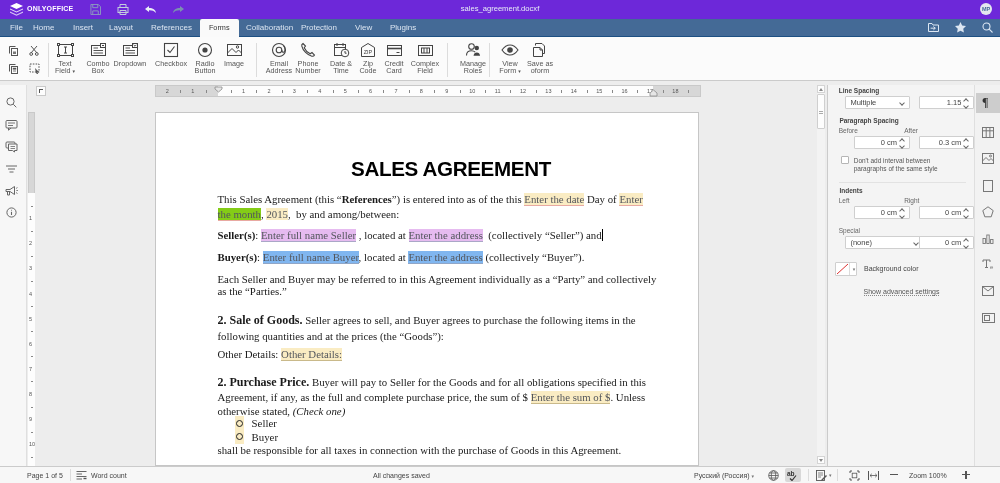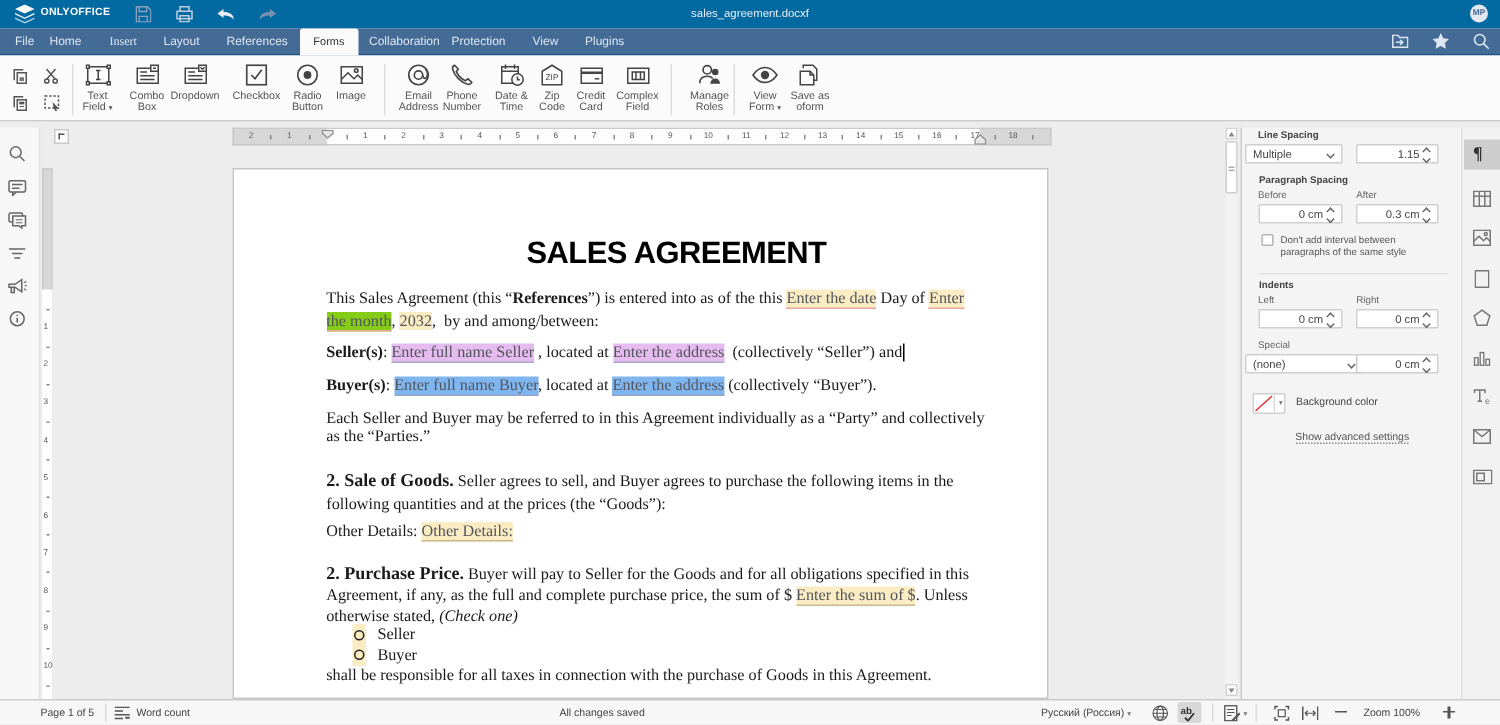--- a/index.html
+++ b/index.html
@@ -1,20 +1,20 @@
 <!DOCTYPE html>
 <html><head>
 <meta charset="utf-8">
 <style>
 * { margin:0; padding:0; box-sizing:border-box; }
 html,body { width:1000px; height:483px; overflow:hidden; }
 body { font-family:"Liberation Sans", sans-serif; position:relative; background:#ededed; }
 .abs { position:absolute; }
 
-#header { position:absolute; left:0; top:0; width:1000px; height:19px; background:#0369a1; }
+#header { position:absolute; left:0; top:0; width:1000px; height:19px; background:#6d28d9; }
 #tabbar { position:absolute; left:0; top:19px; width:1000px; height:16.5px; background:#446a96; }
 #tabline { position:absolute; left:0; top:35.5px; width:1000px; height:1.5px; background:#1d5083; }
 .tab { position:absolute; top:0; height:17px; line-height:17px; color:#dce6f2; font-size:8px; }
 #tabsel { position:absolute; left:199.5px; top:18.5px; width:39.5px; height:18.5px; background:#fafafa; border-radius:2px 2px 0 0; text-align:center; line-height:18px; color:#333; font-size:7.3px; z-index:5; }
 
 #toolbar { position:absolute; left:0; top:37px; width:1000px; height:44px; background:#fbfbfb; border-bottom:1px solid #cbcbcb; }
 .tbtn { position:absolute; top:4.5px; text-align:center; color:#555; font-size:7.2px; line-height:7.5px; }
 .tbtn svg { display:block; margin:0 auto 2px auto; }
 .tsep { position:absolute; top:6px; width:1px; height:34px; background:#dcdcdc; }
 
@@ -25,21 +25,21 @@
 #docarea { position:absolute; left:28px; top:85px; width:799px; height:381px; background:#ededed; overflow:hidden; }
 #hruler { position:absolute; left:126.5px; top:0px; width:547px; height:12px; background:#ededed; }
 #page { position:absolute; left:126.5px; top:27px; width:544.5px; height:354px; background:#fff; border:1px solid #c6c6c6; }
 
 #vscroll { position:absolute; left:789px; top:0px; width:8px; height:381px; }
 
 #statusbar { position:absolute; left:0; top:466px; width:1000px; height:17px; background:#f7f7f7; border-top:1px solid #cbcbcb; font-size:7.5px; color:#444; }
 
 .plabel { position:absolute; font-weight:bold; color:#444; }
 .pslabel { position:absolute; color:#666; }
-.pinput { position:absolute; height:13px; background:#fff; border:1px solid #cfcfcf; border-radius:1px; color:#444; font-size:7.5px; line-height:11px; }
+.pinput { position:absolute; height:13px; background:#fff; border:1px solid #cfcfcf; border-radius:1px; color:#444; font-size:7.5px; line-height:11px;margin-left:15px; }
 .spin { text-align:right; padding-right:12px; }
 .spinarr { position:absolute; right:3px; top:0; width:7px; height:12px; }
 .chev { position:absolute; left:1px; width:4px; height:4px; border-left:1px solid #666; border-top:1px solid #666; }
 .chu { top:2px; transform:rotate(45deg); }
 .chd { top:7px; transform:rotate(225deg); }
 .ddcaret { position:absolute; right:5px; top:4px; width:4px; height:4px; border-left:1px solid #666; border-top:1px solid #666; transform:rotate(225deg); }
 
 .dline { position:absolute; left:60.5px; font-family:"Liberation Serif", serif; font-size:10.8px; color:#1a1a1a; white-space:pre; line-height:15px; }
 .hl { border-bottom:1px solid rgba(150,160,185,.75); color:#53565c; }
 .rulnum { position:absolute; top:2.5px; font-size:5.5px; color:#555; transform:translateX(-50%); }
@@ -83,21 +83,21 @@
   <svg class="abs" style="left:172px;top:5px" width="13" height="9" viewBox="0 0 13 9">
       <path d="M12 4 L8 1 L8 3 C4 3 1.5 4.5 1 8 C3 5.8 5 5.2 8 5.3 L8 7 Z" fill="#7a91b0"></path>
     </svg>
   <div class="abs" style="left:0;top:4px;width:1000px;text-align:center;color:#e8eef6;font-size:7.6px;">sales_agreement.docxf</div>
 
   <div class="abs" style="left:980px;top:3px;width:12px;height:12px;border-radius:50%;background:#e3e8ee;color:#45689a;font-size:5.5px;font-weight:bold;text-align:center;line-height:12px;">MP</div>
 </div>
 <div id="tabbar">
   <div class="tab" style="left:10px;">File</div>
   <div class="tab" style="left:33px;">Home</div>
-  <div class="tab" style="left:73px;font-family:Liberation Serif, serif;">Insert</div>
+  <div class="tab" style="left:73px;">Insert</div>
   <div class="tab" style="left:109px;">Layout</div>
   <div class="tab" style="left:151px;text-align:center;">References</div>
   <div class="tab" style="left:246px;">Collaboration</div>
   <div class="tab" style="left:301px;">Protection</div>
   <div class="tab" style="left:355px;">View</div>
   <div class="tab" style="left:390px;">Plugins</div>
 
   <svg class="abs" style="left:928px;top:4px" width="11" height="9" viewBox="0 0 11 9">
       <g fill="none" stroke="#dce6f2" stroke-width="1">
         <path d="M.5 8.5 L.5 .5 L4 .5 L5 2 L10.5 2 L10.5 8.5 Z"></path>
@@ -325,21 +325,21 @@
     <div class="vrultick" style="top:284.4px"></div>
     <div class="vrultick" style="top:309.6px"></div>
     <div class="vrultick" style="top:334.7px"></div>
     <div class="vrultick" style="top:359.8px"></div>
   </div>
 
   <div id="page">
       <div class="abs" style="left:1.5px;top:7px;width:0;height:0;">
     <div class="dline" style="left:194px;top:39px;font-family:'Liberation Sans',sans-serif;font-size:20.6px;font-weight:bold;line-height:20px;letter-spacing:-.35px;color:#000;">SALES AGREEMENT</div>
     <div class="dline" style="top:71.5px;">This Sales Agreement (this “<b>References</b>”) is entered into as of the this <span class="hl" style="background:#faecc3;border-bottom-color:#e8a9a2;">Enter the date</span> Day of <span class="hl" style="background:#faecc3;border-bottom-color:#e8a9a2;">Enter</span></div>
-    <div class="dline" style="top:86.5px;"><span class="hl" style="background:#84cc16;border-bottom-color:#e8a9a2;">the month</span>, <span class="hl" style="background:#faecc3;border-bottom:none;">2032</span>,&nbsp; by and among/between:</div>
+    <div class="dline" style="top:86.5px;"><span class="hl" style="background:#84cc16;border-bottom-color:#e8a9a2;">the month</span>, <span class="hl" style="background:#faecc3;border-bottom:none;">2015</span>,&nbsp; by and among/between:</div>
     <div class="dline" style="top:108px;"><b>Seller(s)</b>: <span class="hl" style="background:#e6bbf0;">Enter full name Seller</span> , located at <span class="hl" style="background:#e6bbf0;">Enter the address</span>&nbsp; (collectively “Seller”) and</div>
     <div class="dline" style="top:129.5px;"><b>Buyer(s)</b>: <span class="hl" style="background:#80b6f0;">Enter full name Buyer</span>, located at <span class="hl" style="background:#80b6f0;">Enter the address</span> (collectively “Buyer”).</div>
     <div class="dline" style="top:151.5px;">Each Seller and Buyer may be referred to in this Agreement individually as a “Party” and collectively</div>
     <div class="dline" style="top:164px;">as the “Parties.”</div>
     <div class="dline" style="top:192.5px;"><b style="font-size:12px;">2. Sale of Goods.</b> Seller agrees to sell, and Buyer agrees to purchase the following items in the</div>
     <div class="dline" style="top:208.5px;">following quantities and at the prices (the “Goods”):</div>
     <div class="dline" style="top:226.5px;">Other Details: <span class="hl" style="background:#faecc3;border-bottom-color:#c9b98a;">Other Details:</span></div>
     <div class="dline" style="top:255px;"><b style="font-size:12px;">2. Purchase Price.</b> Buyer will pay to Seller for the Goods and for all obligations specified in this</div>
     <div class="dline" style="top:270px;">Agreement, if any, as the full and complete purchase price, the sum of $ <span class="hl" style="background:#faecc3;border-bottom-color:#c9b98a;">Enter the sum of $</span>. Unless</div>
     <div class="dline" style="top:284px;">otherwise stated, <i>(Check one)</i></div>

